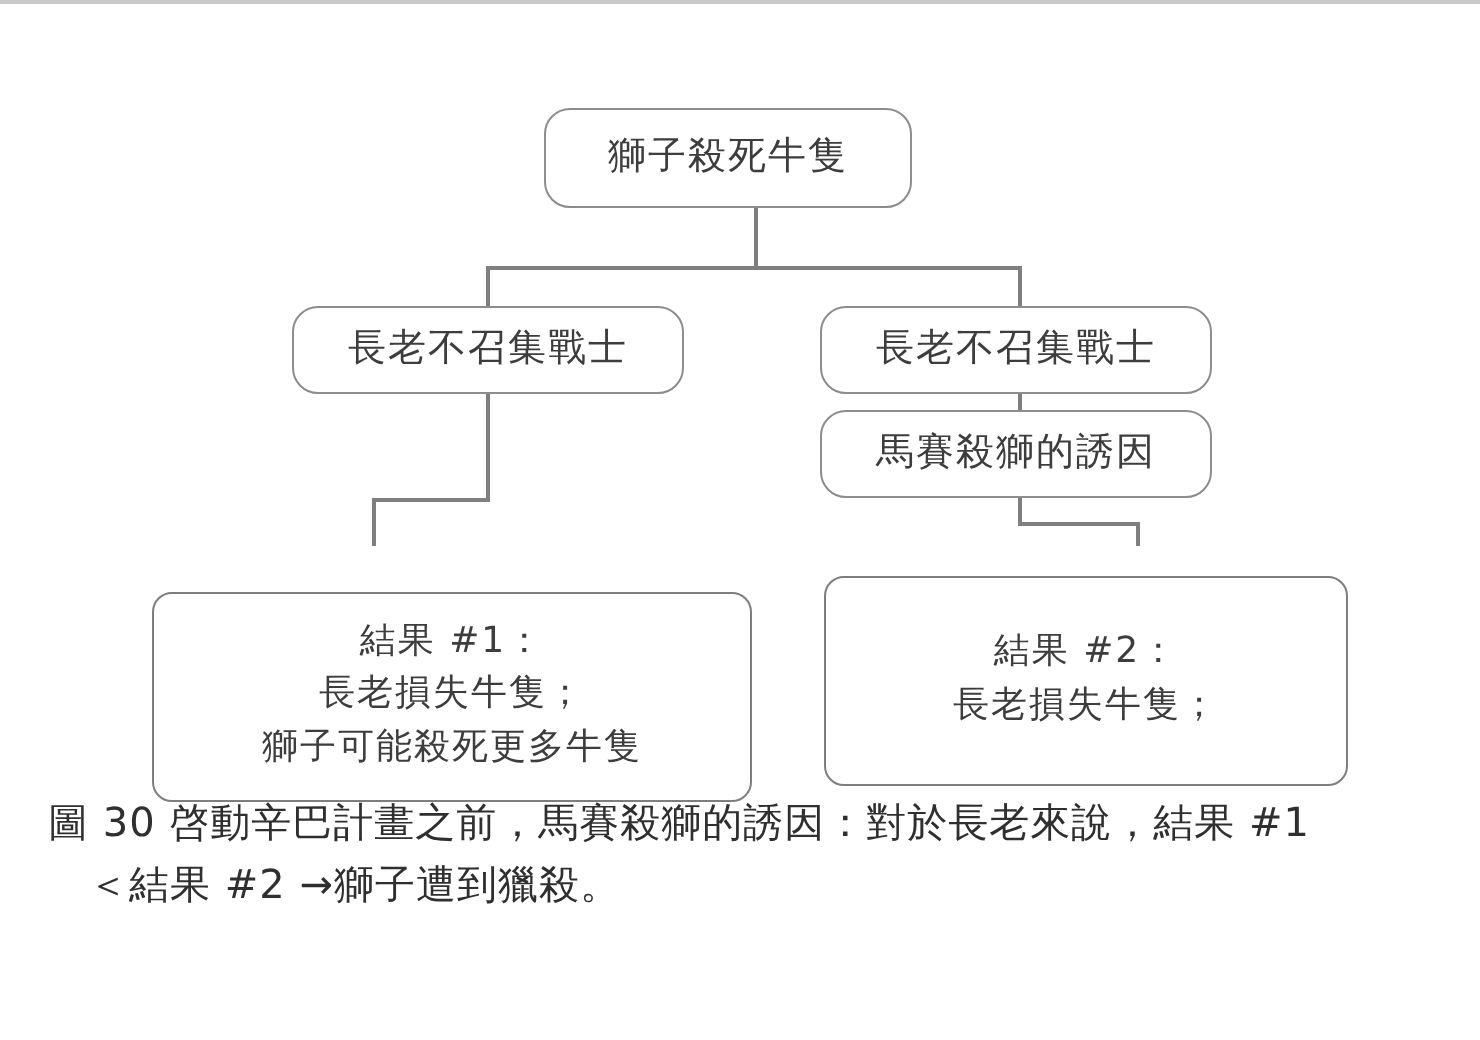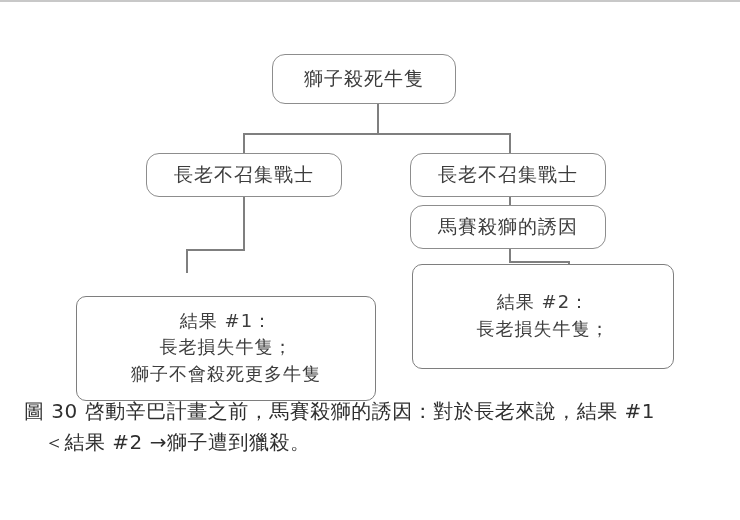--- a/index.html
+++ b/index.html
@@ -85,21 +85,21 @@
     white-space: nowrap;
     color: #3d3d3d;
   }
 
   
   #node-root      { left: 272px; top: 54px;  width: 184px; height: 50px; }
   #node-left-1    { left: 146px; top: 153px; width: 196px; height: 44px; }
   #node-right-1   { left: 410px; top: 153px; width: 196px; height: 44px; }
   #node-right-2   { left: 410px; top: 205px; width: 196px; height: 44px; }
   #node-outcome-1 { left: 76px;  top: 272px; width: 300px; height: 105px; margin-top: 24px; }
-  #node-outcome-2 { left: 412px; top: 264px; width: 262px; height: 105px; }
+  #node-outcome-2 { left: 412px; top: 288px; width: 262px; height: 105px; }
 
   
   .conn {
     position: absolute;
     background: #7f7f7f;
     z-index: 1;
   }
   .conn.v { width: 2px; }
   .conn.h { height: 2px; }
 
@@ -177,21 +177,21 @@
       <span class="label">長老不召集戰士</span>
     </div>
 
     <div class="node pill" id="node-right-2">
       <span class="label">馬賽殺獅的誘因</span>
     </div>
 
     <div class="node outcome" id="node-outcome-1">
       <span class="line">結果 #1：</span>
       <span class="line">長老損失牛隻；</span>
-      <span class="line">獅子不會殺死更多牛隻</span>
+      <span class="line">獅子可能殺死更多牛隻</span>
     </div>
 
     <div class="node outcome" id="node-outcome-2">
       <span class="line">結果 #2：</span>
       <span class="line">長老損失牛隻；</span>
     </div>
 
   </div>
 
   <div id="caption">

